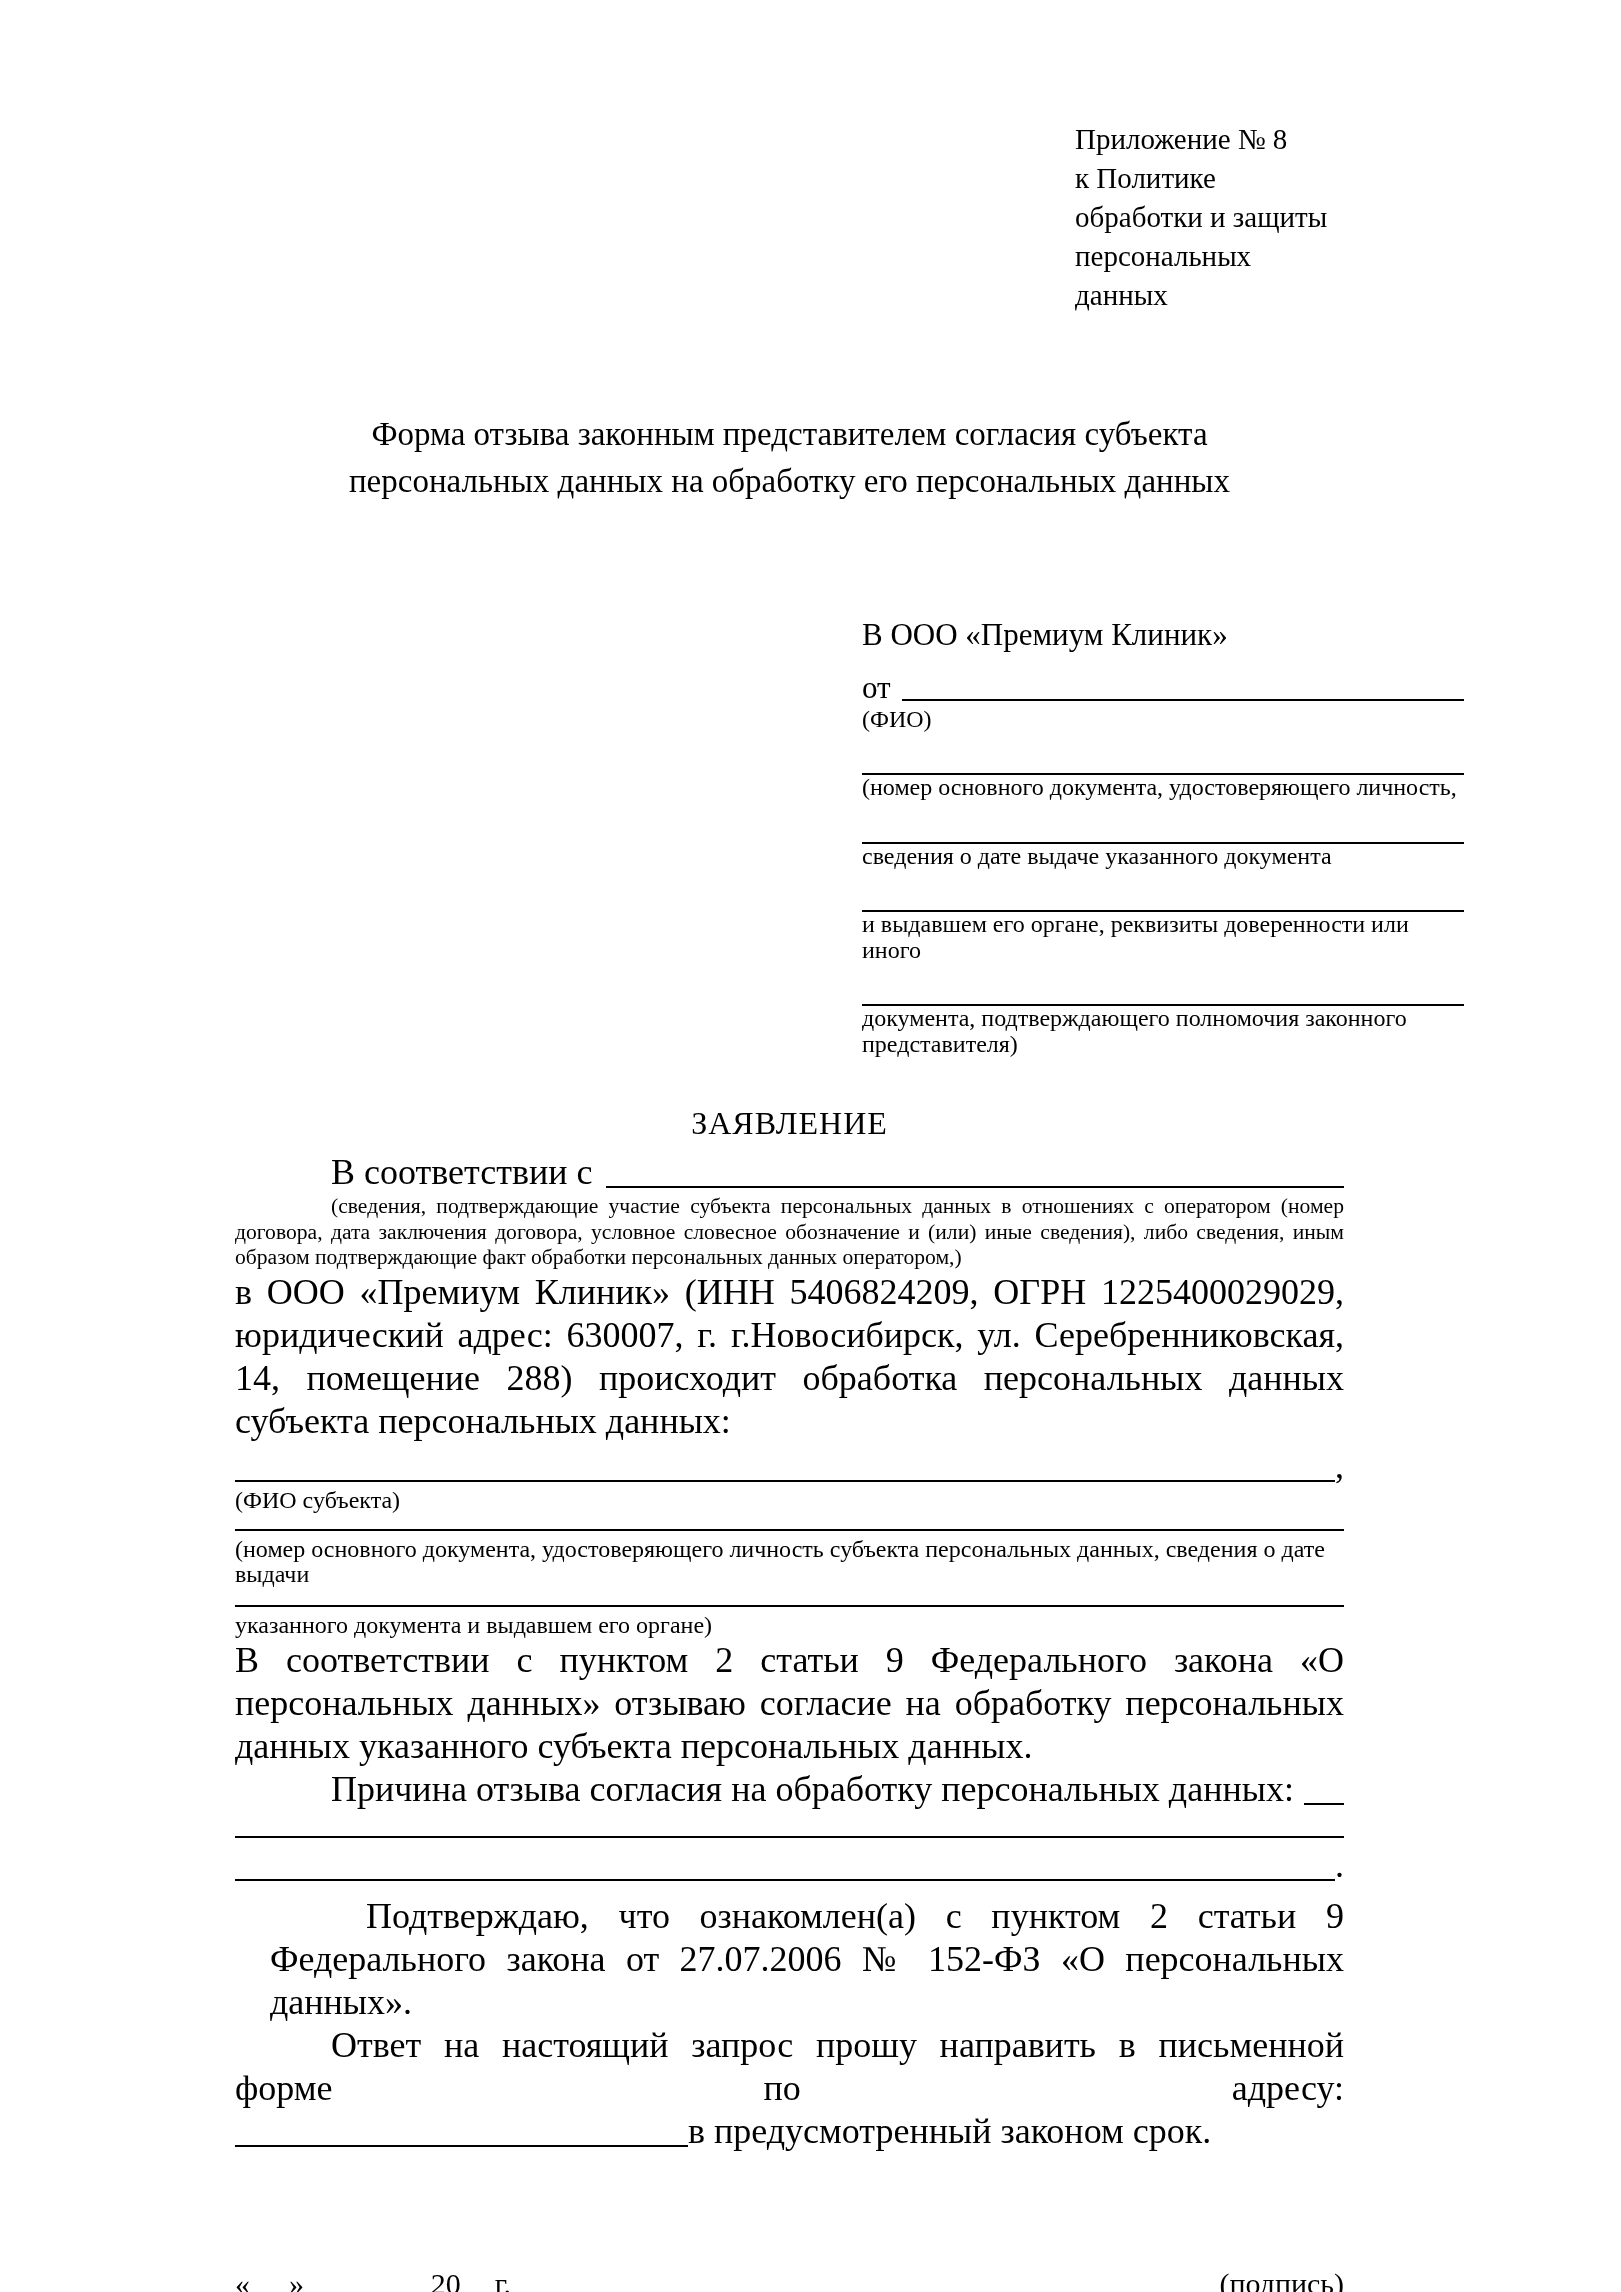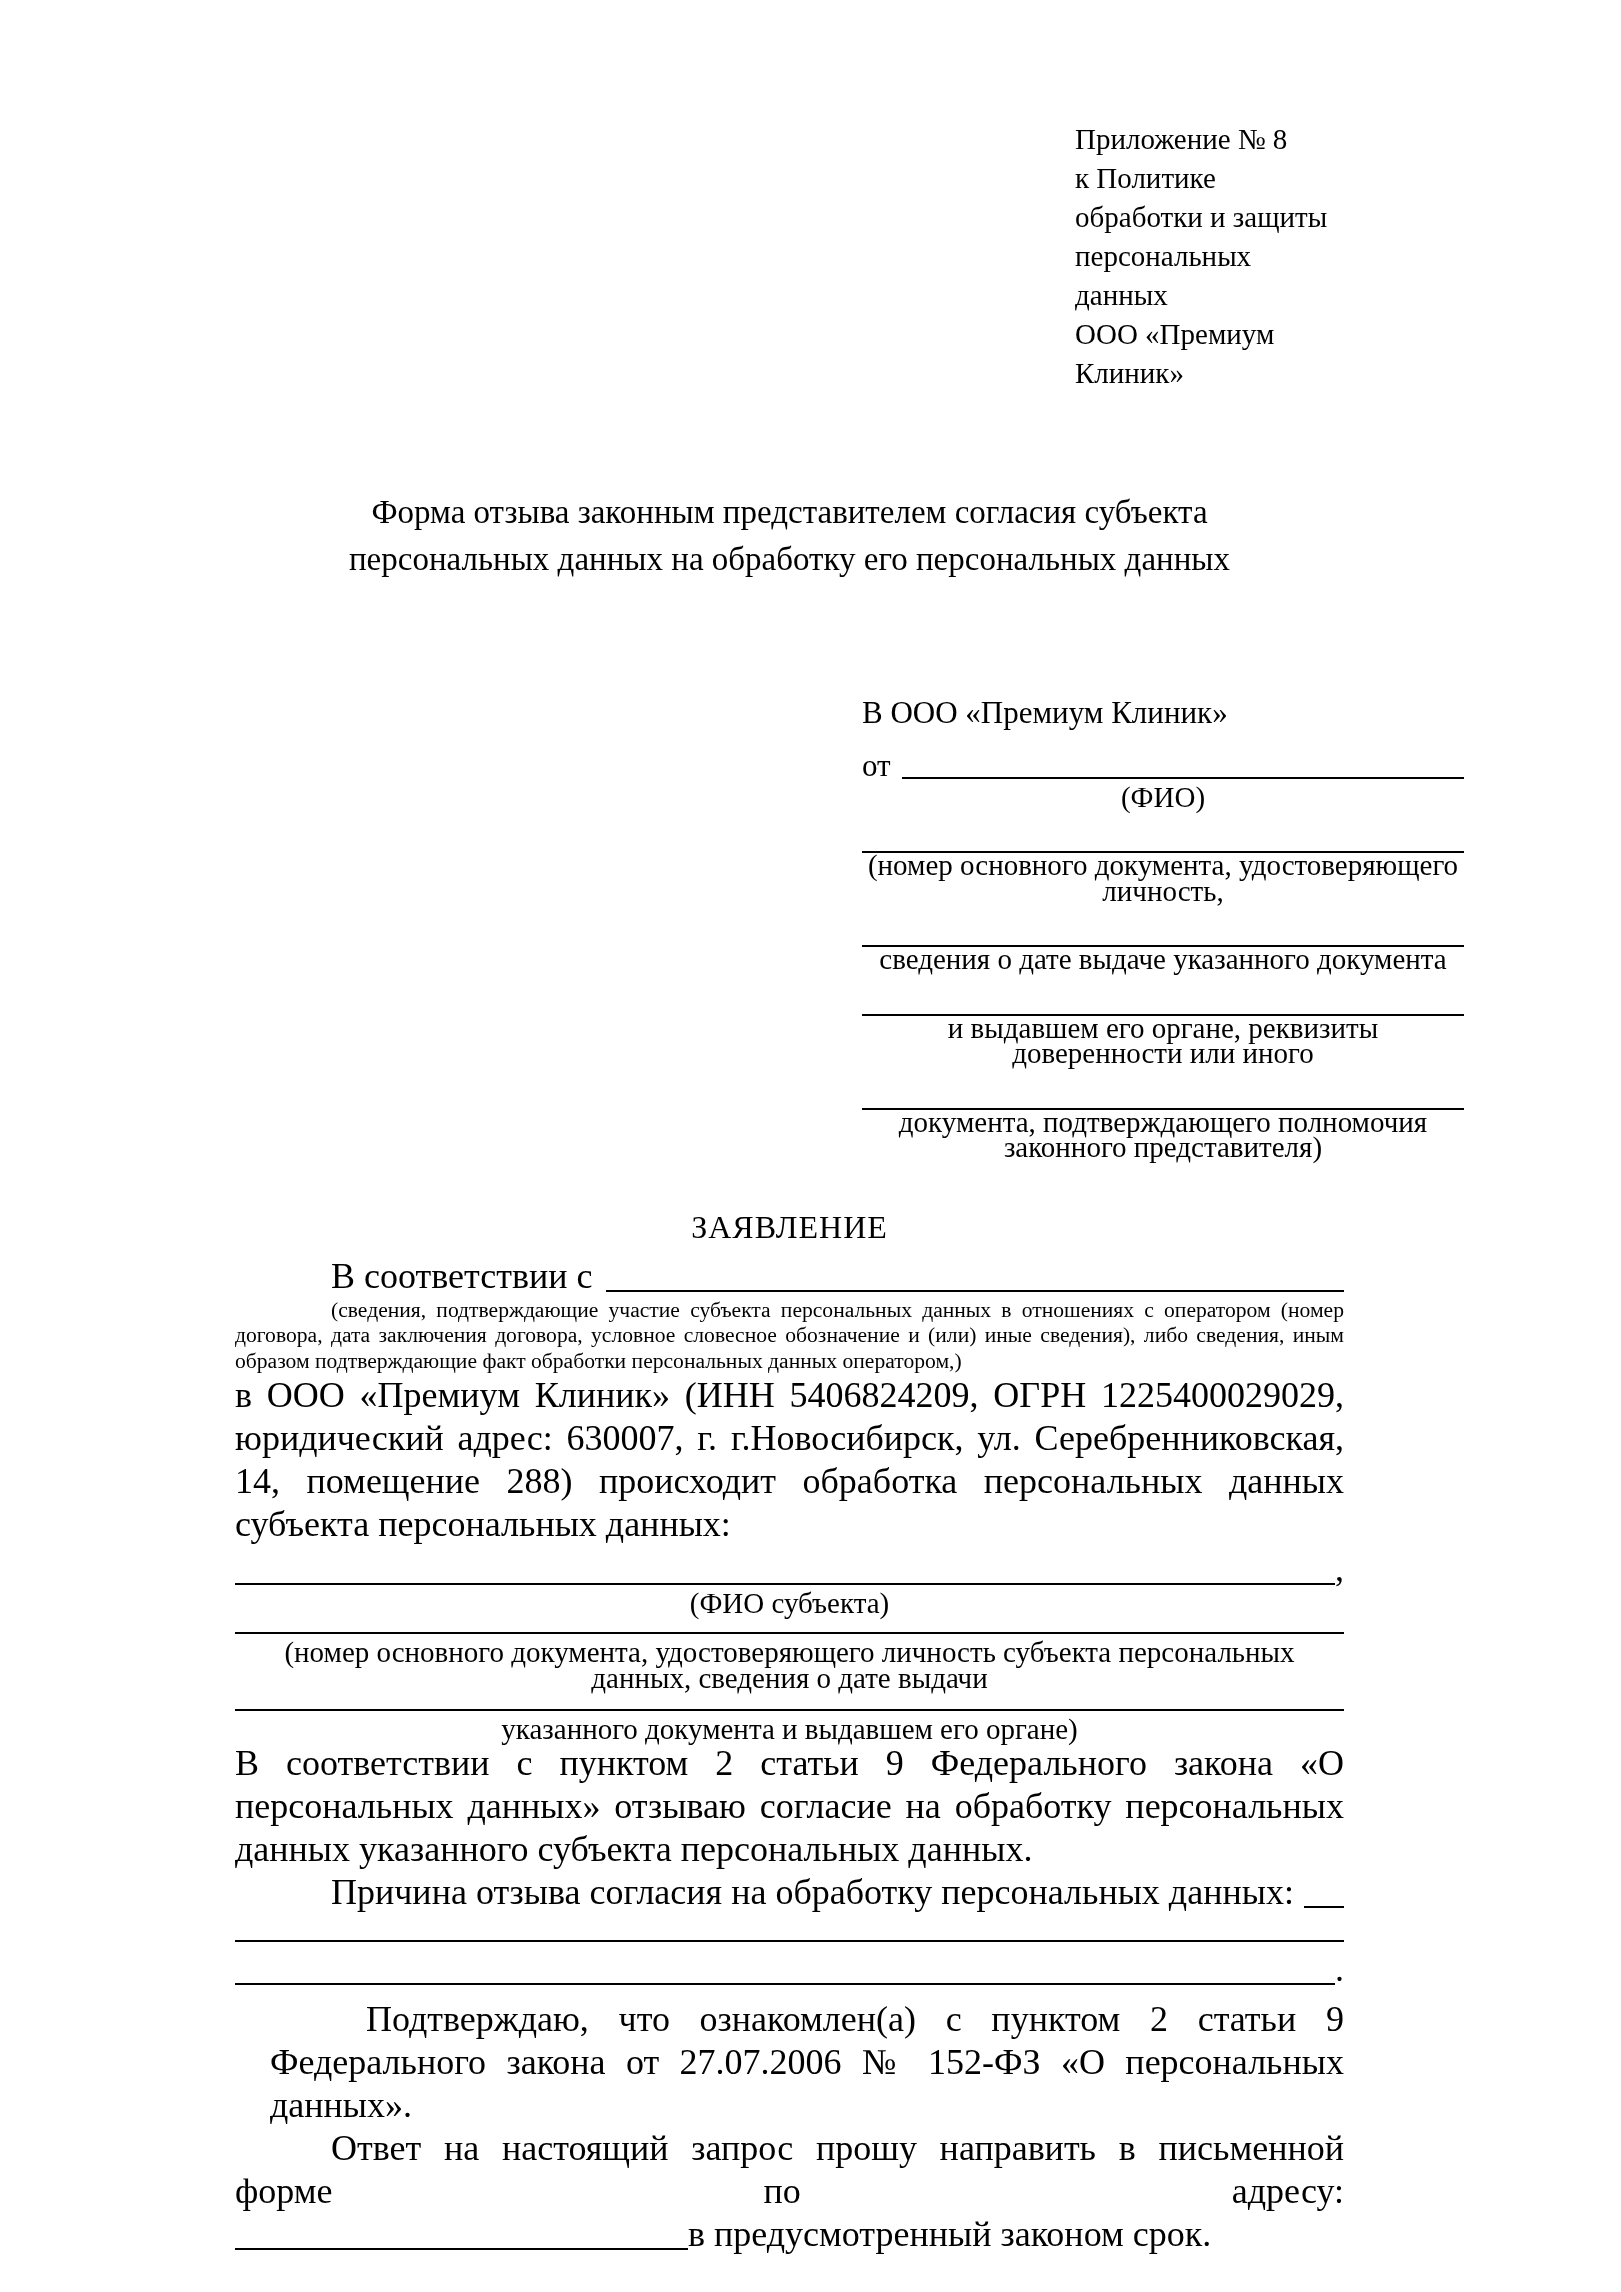--- a/index.html
+++ b/index.html
@@ -10,21 +10,21 @@
   }
   .appendix{margin-left:840px;font-size:29px;line-height:39px;}
   .doc-title{margin-top:96px;text-align:center;font-weight:normal;font-size:33px;line-height:47px;}
   .addressee{margin-left:627px;width:602px;margin-top:110px;font-size:31px;line-height:39px;}
   .row{display:flex;text-align:right;}
   .fill{border-bottom:2.9px solid #000;}
   .row .fill{align-self:flex-end;margin-bottom:5.9px;}
   .grow{flex:1;}
   .from-row{margin-top:13.7px;}
   .from-row .fill{margin-left:11.8px;}
-  .cap{font-size:29px;line-height:25.5px;text-align:center;}
+  .cap{font-size:24px;line-height:25.5px;}
   .addr-blank{height:41px;border-bottom:2.9px solid #000;}
   .heading{margin-top:45px;text-align:center;font-size:32px;line-height:43px;letter-spacing:1px;}
   .body-text{font-size:36px;line-height:43px;}
   .intro-row{margin-top:5.9px;padding-left:96px;}
   .intro-row .fill{margin-left:13.7px;}
   .note{margin-top:3.9px;font-size:21.6px;line-height:25.5px;text-align:justify;text-indent:96px;}
   .par{margin:0;text-align:justify;}
   .subject-row{margin-top:2px;}
   .blank-row{margin-top:15.7px;}
   .blank-row2{margin-top:17.6px;}
@@ -42,21 +42,20 @@
 </style>
 </head>
 <body>
 
 <div class="page">
 
   <div class="appendix">
     <div>Приложение № 8</div>
     <div>к Политике обработки и защиты</div>
     <div>персональных данных</div>
-    <div>ООО «Премиум Клиник»</div>
   </div>
 
   <div class="doc-title">
     <div>Форма отзыва законным представителем согласия субъекта</div>
     <div>персональных данных на обработку его персональных данных</div>
   </div>
 
   <div class="addressee">
     <div>В ООО «Премиум Клиник»</div>
     <div class="row from-row">

